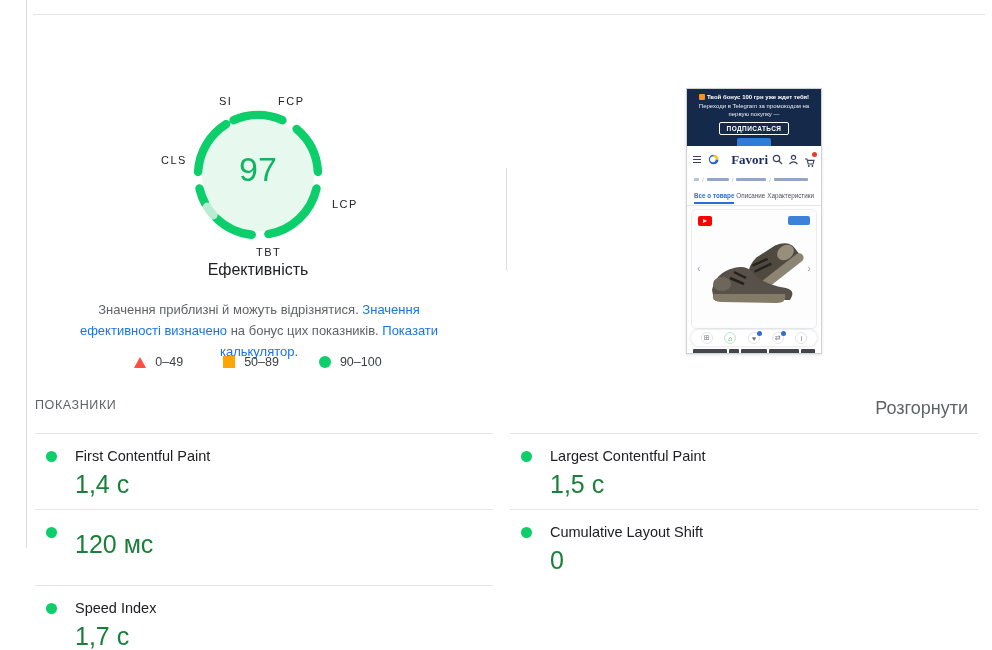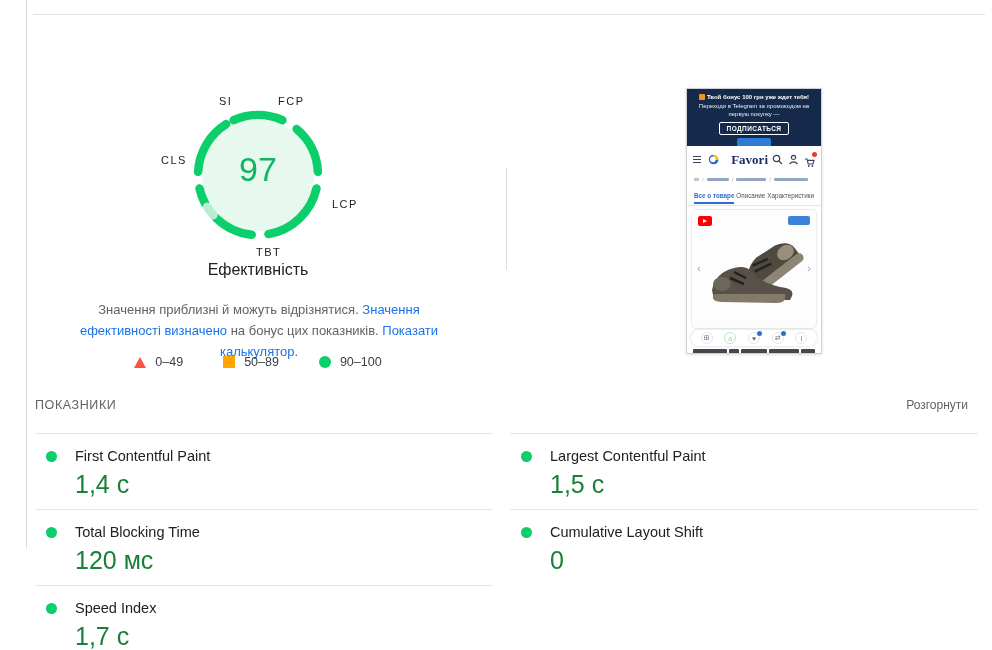--- a/index.html
+++ b/index.html
@@ -27,21 +27,21 @@
   .disclaimer a { color:#1a73e8; text-decoration:none; cursor:pointer; }
 
   .legend { position:absolute; left:98px; top:355px; width:320px; display:flex; justify-content:center; align-items:center; gap:40px; }
   .legend-item { display:flex; align-items:center; gap:9px; font-size:12.5px; color:#3c4043; }
   .mk-tri { width:0; height:0; border-left:6.5px solid transparent; border-right:6.5px solid transparent; border-bottom:11px solid #ff4e42; }
   .mk-sq { width:12px; height:12px; background:#ffa400; }
   .mk-dot { width:12px; height:12px; border-radius:50%; background:#0cce6b; }
 
   
   .metrics-head { position:absolute; left:35px; top:398px; font-size:12.5px; letter-spacing:0.6px; color:#5f6368; }
-  .expand-link { position:absolute; right:24px; top:398px; font-size:12px; color:#5f6368; cursor:pointer; }
+  .expand-link { position:absolute; right:24px; top:398px; font-size:18px; color:#5f6368; cursor:pointer; }
   .mcol { position:absolute; top:433px; }
   .mcol-left { left:35px; width:458px; }
   .mcol-right { left:510px; width:468px; }
   .m-row { position:relative; border-top:1px solid #e4e5e7; height:76px; padding:14px 0 0 40px; }
   .m-dot { position:absolute; left:11px; top:17px; width:11px; height:11px; border-radius:50%; background:#0cce6b; }
   .m-name { font-size:14.5px; color:#202124; }
   .m-value { margin-top:6px; font-size:25px; color:#188038; }
 
   
   .thumb { position:absolute; left:686px; top:88px; width:136px; height:266px; background:#fff;
@@ -218,21 +218,20 @@
   <div class="expand-link">Розгорнути</div>
 
   <div class="mcol mcol-left">
     <div class="m-row">
       <span class="m-dot"></span>
       <div class="m-name">First Contentful Paint</div>
       <div class="m-value">1,4 с</div>
     </div>
     <div class="m-row">
       <span class="m-dot"></span>
-      <div class="m-name">Total Blocking Time</div>
       <div class="m-value">120 мс</div>
     </div>
     <div class="m-row">
       <span class="m-dot"></span>
       <div class="m-name">Speed Index</div>
       <div class="m-value">1,7 с</div>
     </div>
   </div>
 
   <div class="mcol mcol-right">

